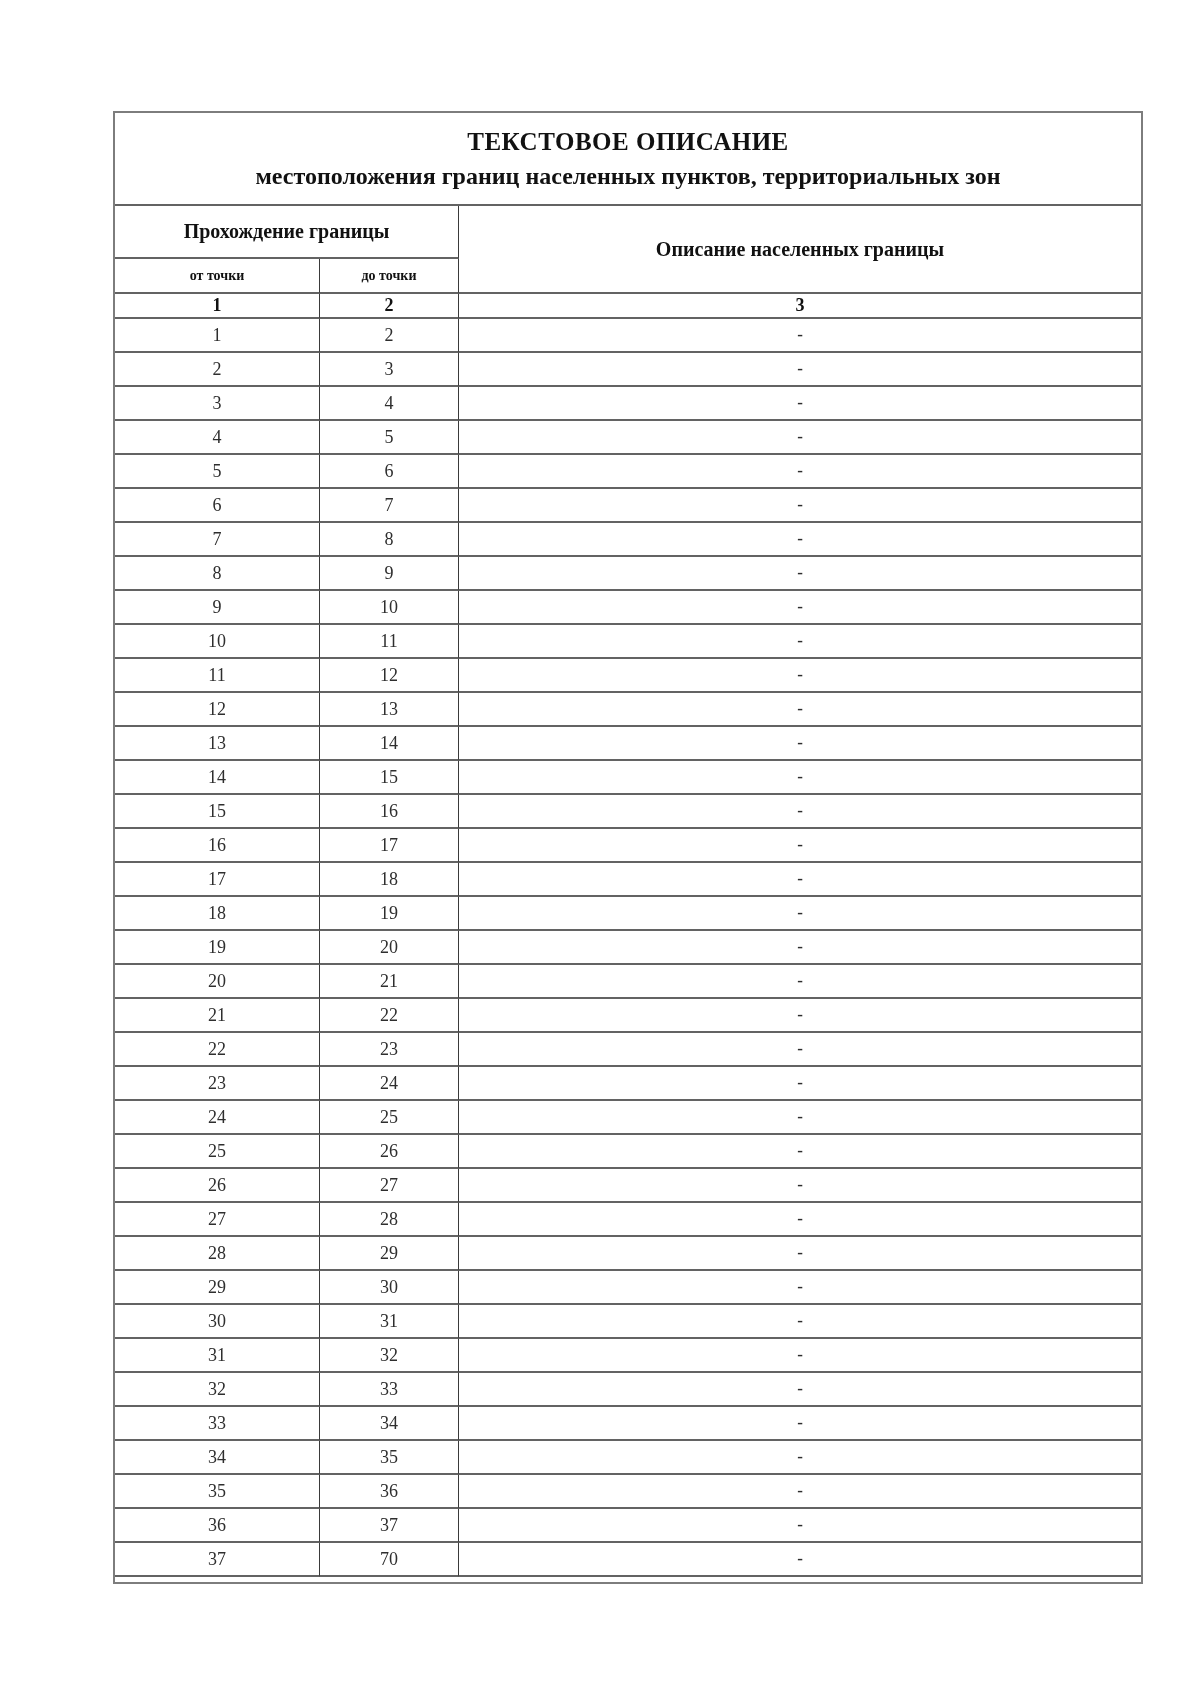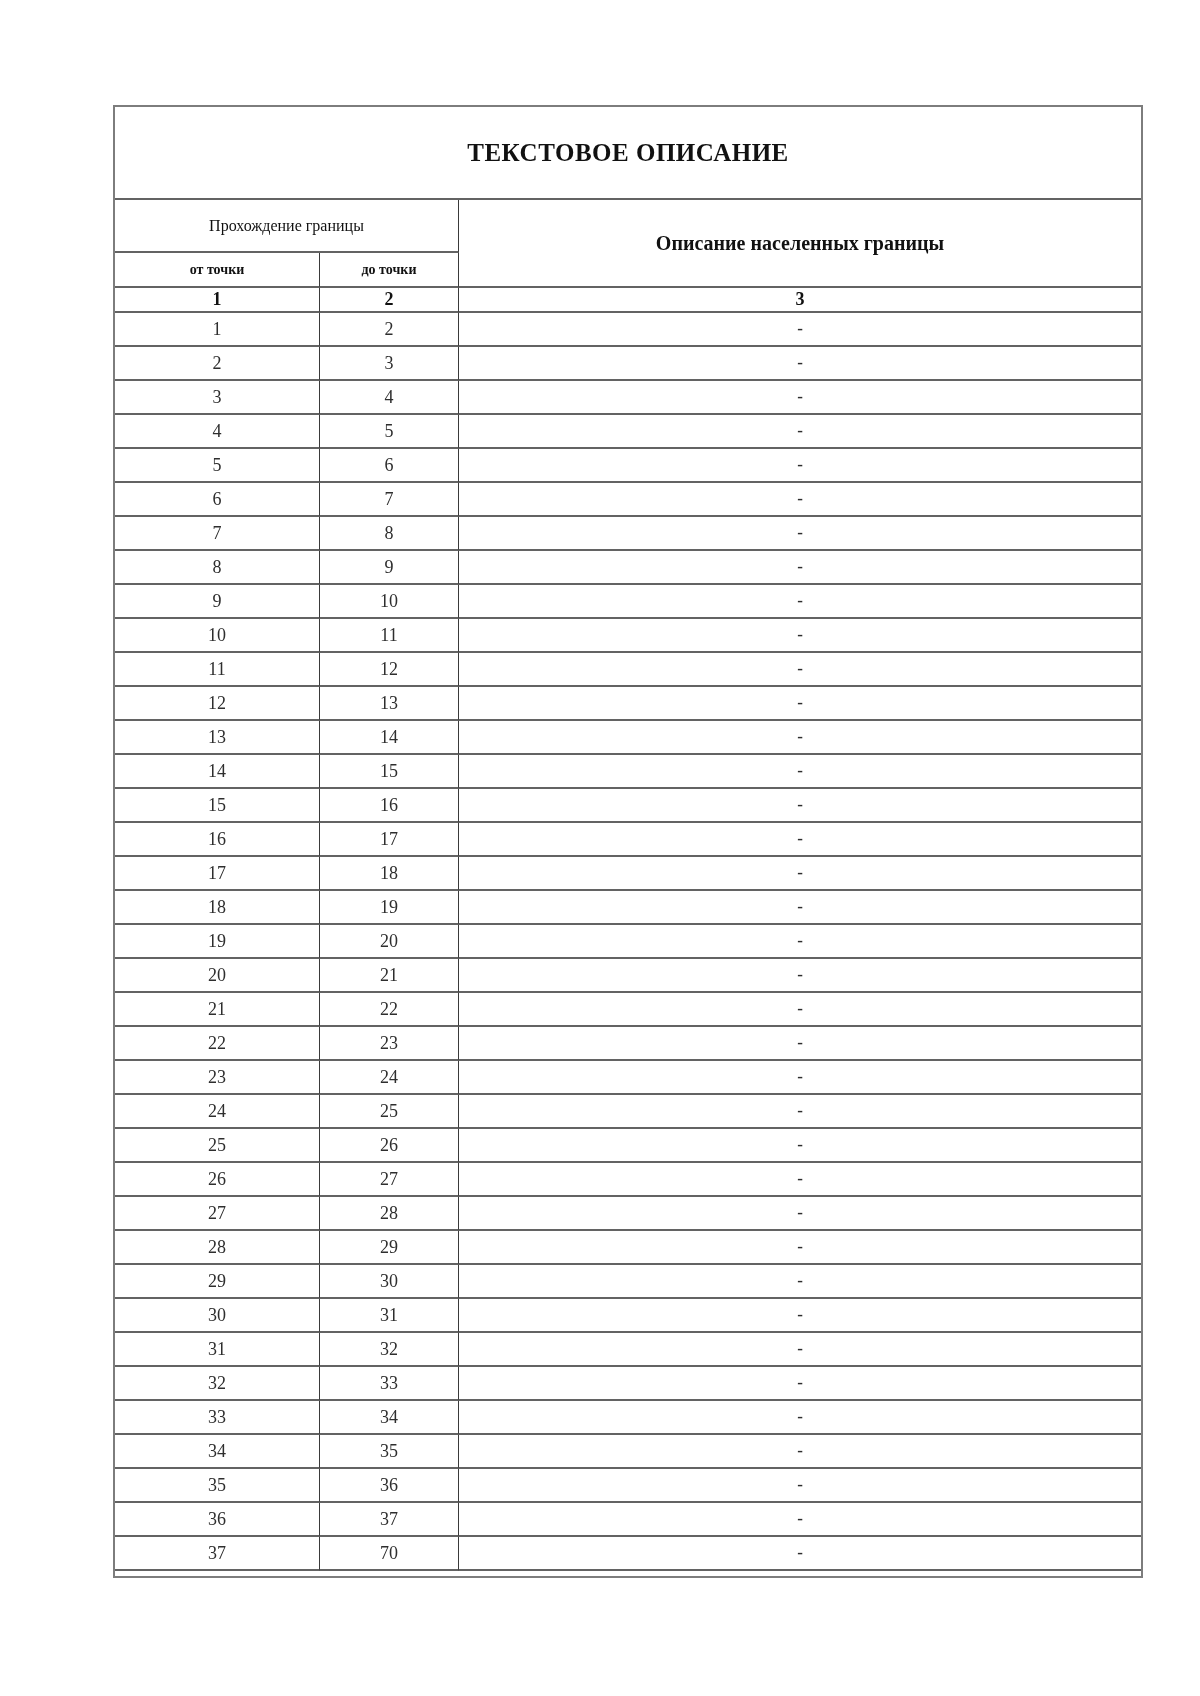--- a/index.html
+++ b/index.html
@@ -12,21 +12,21 @@
   html,body{margin:0;padding:0;background:#ffffff;}
   .page{
     position:relative;
     width:1200px;height:1696px;
     background:#ffffff;
     overflow:hidden;
     font-family:"Liberation Serif","DejaVu Serif",serif;
   }
   .doc-table-wrapper{
     position:absolute;
-    left:113px;top:105px;
+    left:113px;top:111px;
     width:1030px;
     box-sizing:border-box;
     border:2px solid var(--border-outer);
     padding-bottom:5px; 
     background:#ffffff;
   }
   .title-box{
     height:91px;
     display:flex;flex-direction:column;
     justify-content:center;align-items:center;
@@ -47,21 +47,21 @@
   table.doc-table th, table.doc-table td{
     padding:0;
     text-align:center;
     vertical-align:middle;
     border-bottom:2px solid var(--border-row);
     background:#ffffff;
   }
   .vline{border-right:1px solid var(--border-col);}
   .group-th{
     height:51px;
-    font-size:16px;font-weight:normal;color:var(--text-head);
+    font-size:20px;font-weight:bold;color:var(--text-head);
   }
   .desc-th{
     font-size:20px;font-weight:bold;color:var(--text-head);
   }
   .sub-th{
     height:33px;
     font-size:14px;font-weight:bold;color:var(--text-head);
   }
   .num-cell{
     height:23px;
@@ -77,20 +77,21 @@
   .dash-cell{font-size:17px;font-weight:bold;}
 </style>
 </head>
 <body>
 
 <div class="page">
   <div class="doc-table-wrapper">
 
     <div class="title-box">
       <div class="title-line1">ТЕКСТОВОЕ ОПИСАНИЕ</div>
+      <div class="title-line2">местоположения границ населенных пунктов, территориальных зон</div>
     </div>
 
     <table class="doc-table">
       <colgroup>
         <col class="col-from">
         <col class="col-to">
         <col class="col-desc">
       </colgroup>
       <thead>
         <tr>

